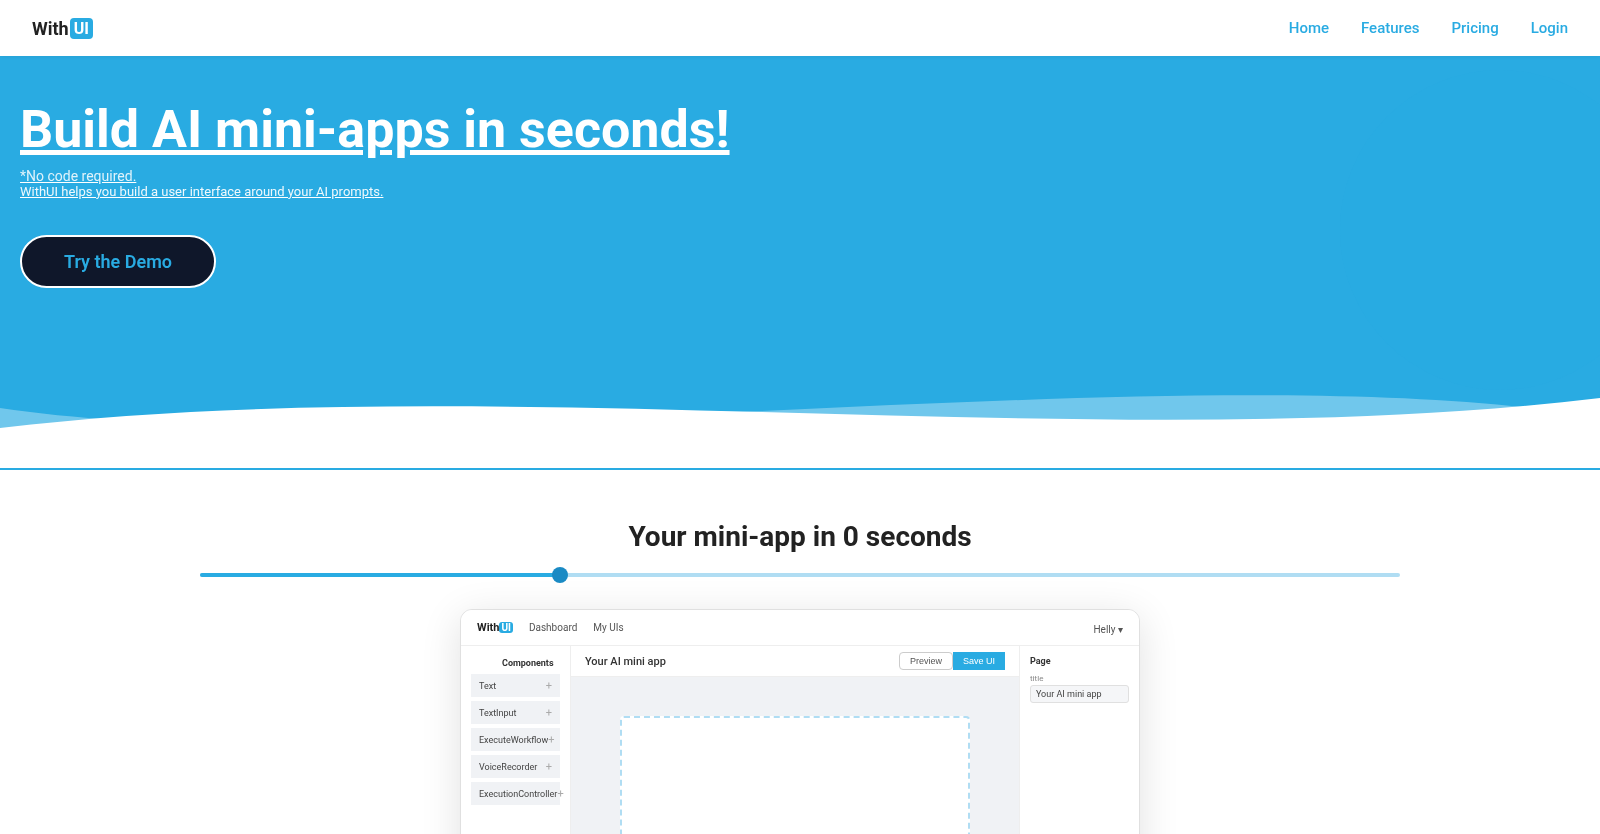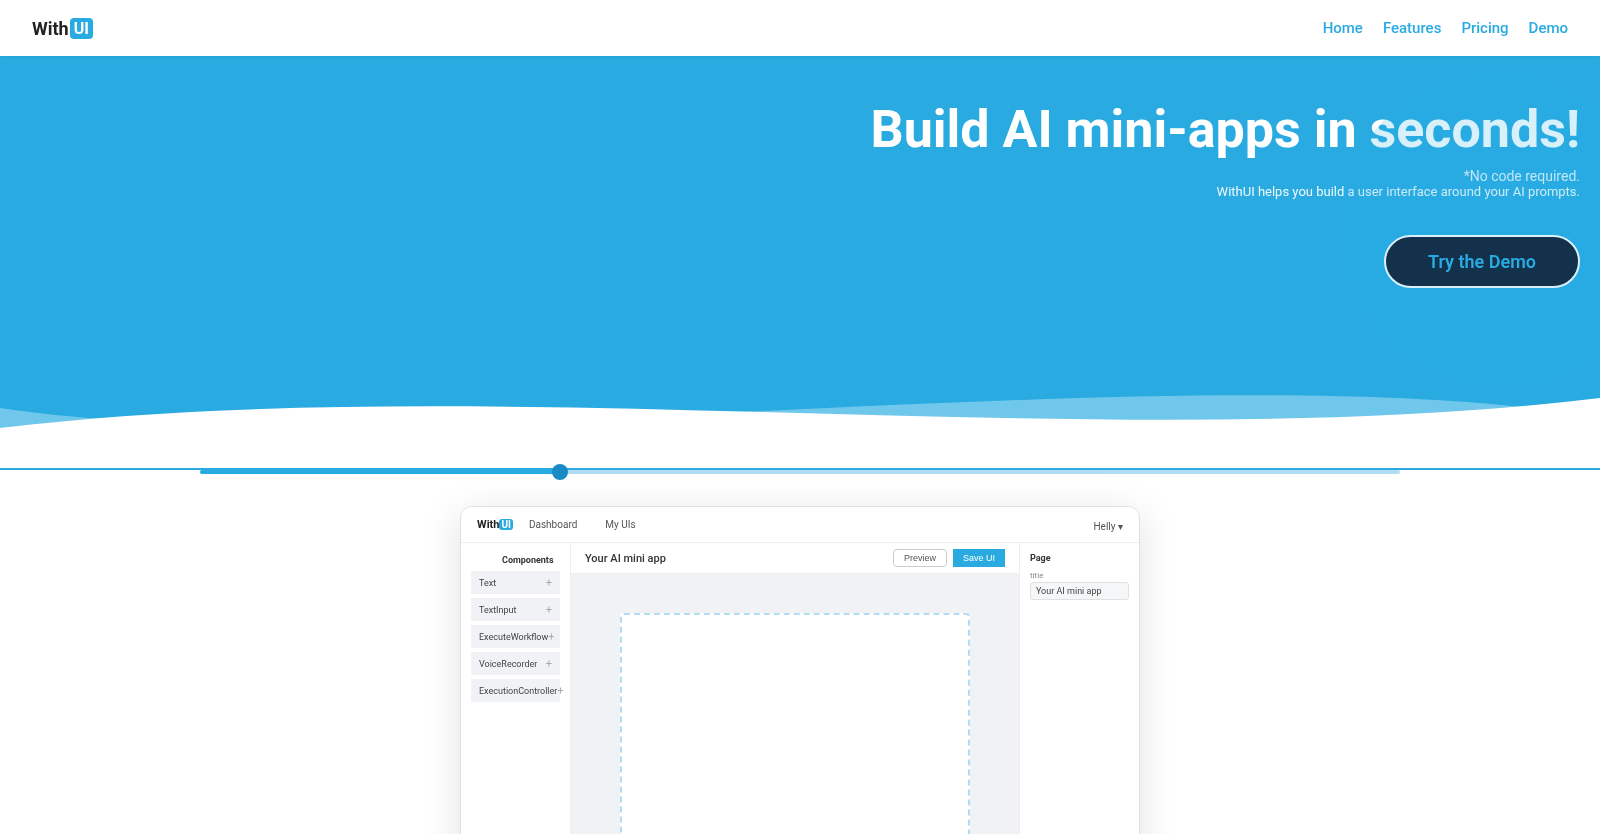--- a/index.html
+++ b/index.html
@@ -13,33 +13,33 @@
       box-shadow: 0 1px 4px rgba(0,0,0,0.06);
     }
     .logo {
       display: flex; align-items: center; font-size: 18px; font-weight: 700; color: #222;
     }
     .logo-with { color: #222; }
     .logo-ui {
       background: #29abe2; color: #fff; border-radius: 4px;
       padding: 1px 4px; margin-left: 1px; font-size: 16px; font-weight: 700;
     }
-    .nav-links { display: flex; gap: 20px; }
+    .nav-links { display: flex; gap: 32px; }
     .nav-links a {
       text-decoration: none; color: #29abe2; font-size: 15px; font-weight: 500;
     }
 
     
     .hero {
       position: relative; background: #29abe2;
       padding-top: 100px; padding-bottom: 0;
       min-height: 470px; overflow: hidden;
     }
     .hero-content {
-      text-align: right; color: #fff; padding: 0 20px;
+      text-align: left; color: #fff; padding: 0 20px; text-decoration: underline;
     }
     .hero-title {
       font-size: 52px; font-weight: 700; color: #fff; line-height: 1.15;
       margin-bottom: 8px;
     }
     .hero-subtitle-small {
       font-size: 14px; color: rgba(255,255,255,0.85); 
     }
     .hero-description {
       font-size: 13px; color: rgba(255,255,255,0.92); margin-bottom: 36px;
@@ -105,21 +105,21 @@
       padding: 8px 16px; border-bottom: 1px solid #eee; gap: 16px;
     }
     .app-logo-small {
       display: flex; align-items: center; font-size: 11px; font-weight: 700;
     }
     .app-logo-with-small { color: #222; }
     .app-logo-ui-small {
       background: #29abe2; color: #fff; border-radius: 3px;
       padding: 0 2px; font-size: 10px; font-weight: 700;
     }
-    .app-nav-links { display: flex; gap: 28px; }
+    .app-nav-links { display: flex; gap: 16px; }
     .app-nav-link { font-size: 10px; color: #555; cursor: pointer; }
     .app-nav-right { margin-left: auto; }
     .app-help { font-size: 10px; color: #555; }
 
     
     .app-body {
       display: flex; height: 340px;
     }
 
     
@@ -138,21 +138,21 @@
     
     .app-canvas-wrap {
       flex: 1; display: flex; flex-direction: column;
     }
     .app-canvas-title-bar {
       background: #fff; border-bottom: 1px solid #eee;
       display: flex; align-items: center; justify-content: space-between;
       padding: 6px 14px;
     }
     .canvas-title { font-size: 11px; color: #333; font-weight: 500; }
-    .canvas-buttons { display: flex; gap: 6px; }
+    .canvas-buttons { display: flex; }
     .btn-preview {
       font-size: 9px; padding: 3px 10px; border: 1px solid #ccc;
       border-radius: 4px; background: #fff; color: #555; cursor: pointer;
     }
     .btn-save {
       font-size: 9px; padding: 3px 10px; border: none;
       border-radius: 0; background: #29abe2; color: #fff; cursor: pointer;
     }
     .app-canvas {
       flex: 1; background: #f0f2f5; display: flex; align-items: center; justify-content: center;
@@ -189,21 +189,21 @@
 
 <nav class="navbar">
   <div class="logo">
     <span class="logo-with">With</span>
       <span class="logo-ui">UI</span>
   </div>
   <div class="nav-links">
     <a href="#">Home</a>
     <a href="#">Features</a>
     <a href="#">Pricing</a>
-    <a href="#">Demo</a>
+    <a href="#">Login</a>
   </div>
 </nav>
 
 <section class="hero">
   <div class="hero-content">
     <h1 class="hero-title">Build AI mini-apps in seconds!</h1>
     <p class="hero-subtitle-small">*No code required.</p>
     <p class="hero-description">WithUI helps you build a user interface around your AI prompts.</p>
     <a href="#" class="demo-button">Try the Demo</a>
   </div>
@@ -213,20 +213,21 @@
       <path d="M0,60 C400,120 1200,0 1600,70 L1600,120 L0,120 Z" fill="#b8e4f5" opacity="0.5"></path>
       <path d="M0,80 C500,20 1100,110 1600,50 L1600,120 L0,120 Z" fill="#fff"></path>
     </svg>
   </div>
 </section>
 
 <section class="app-section">
   <div style="position:relative;">
     <div class="bg-blue-right"></div>
   </div>
+  <h2 class="section-label">Your mini-app in 0 seconds</h2>
 
   <div class="progress-bar-row">
     <div class="progress-bar-track">
       <div class="progress-bar-fill"></div>
       <div class="progress-dot"></div>
     </div>
   </div>
 
   <div class="app-screenshot-wrap">
     <div class="app-screenshot">

